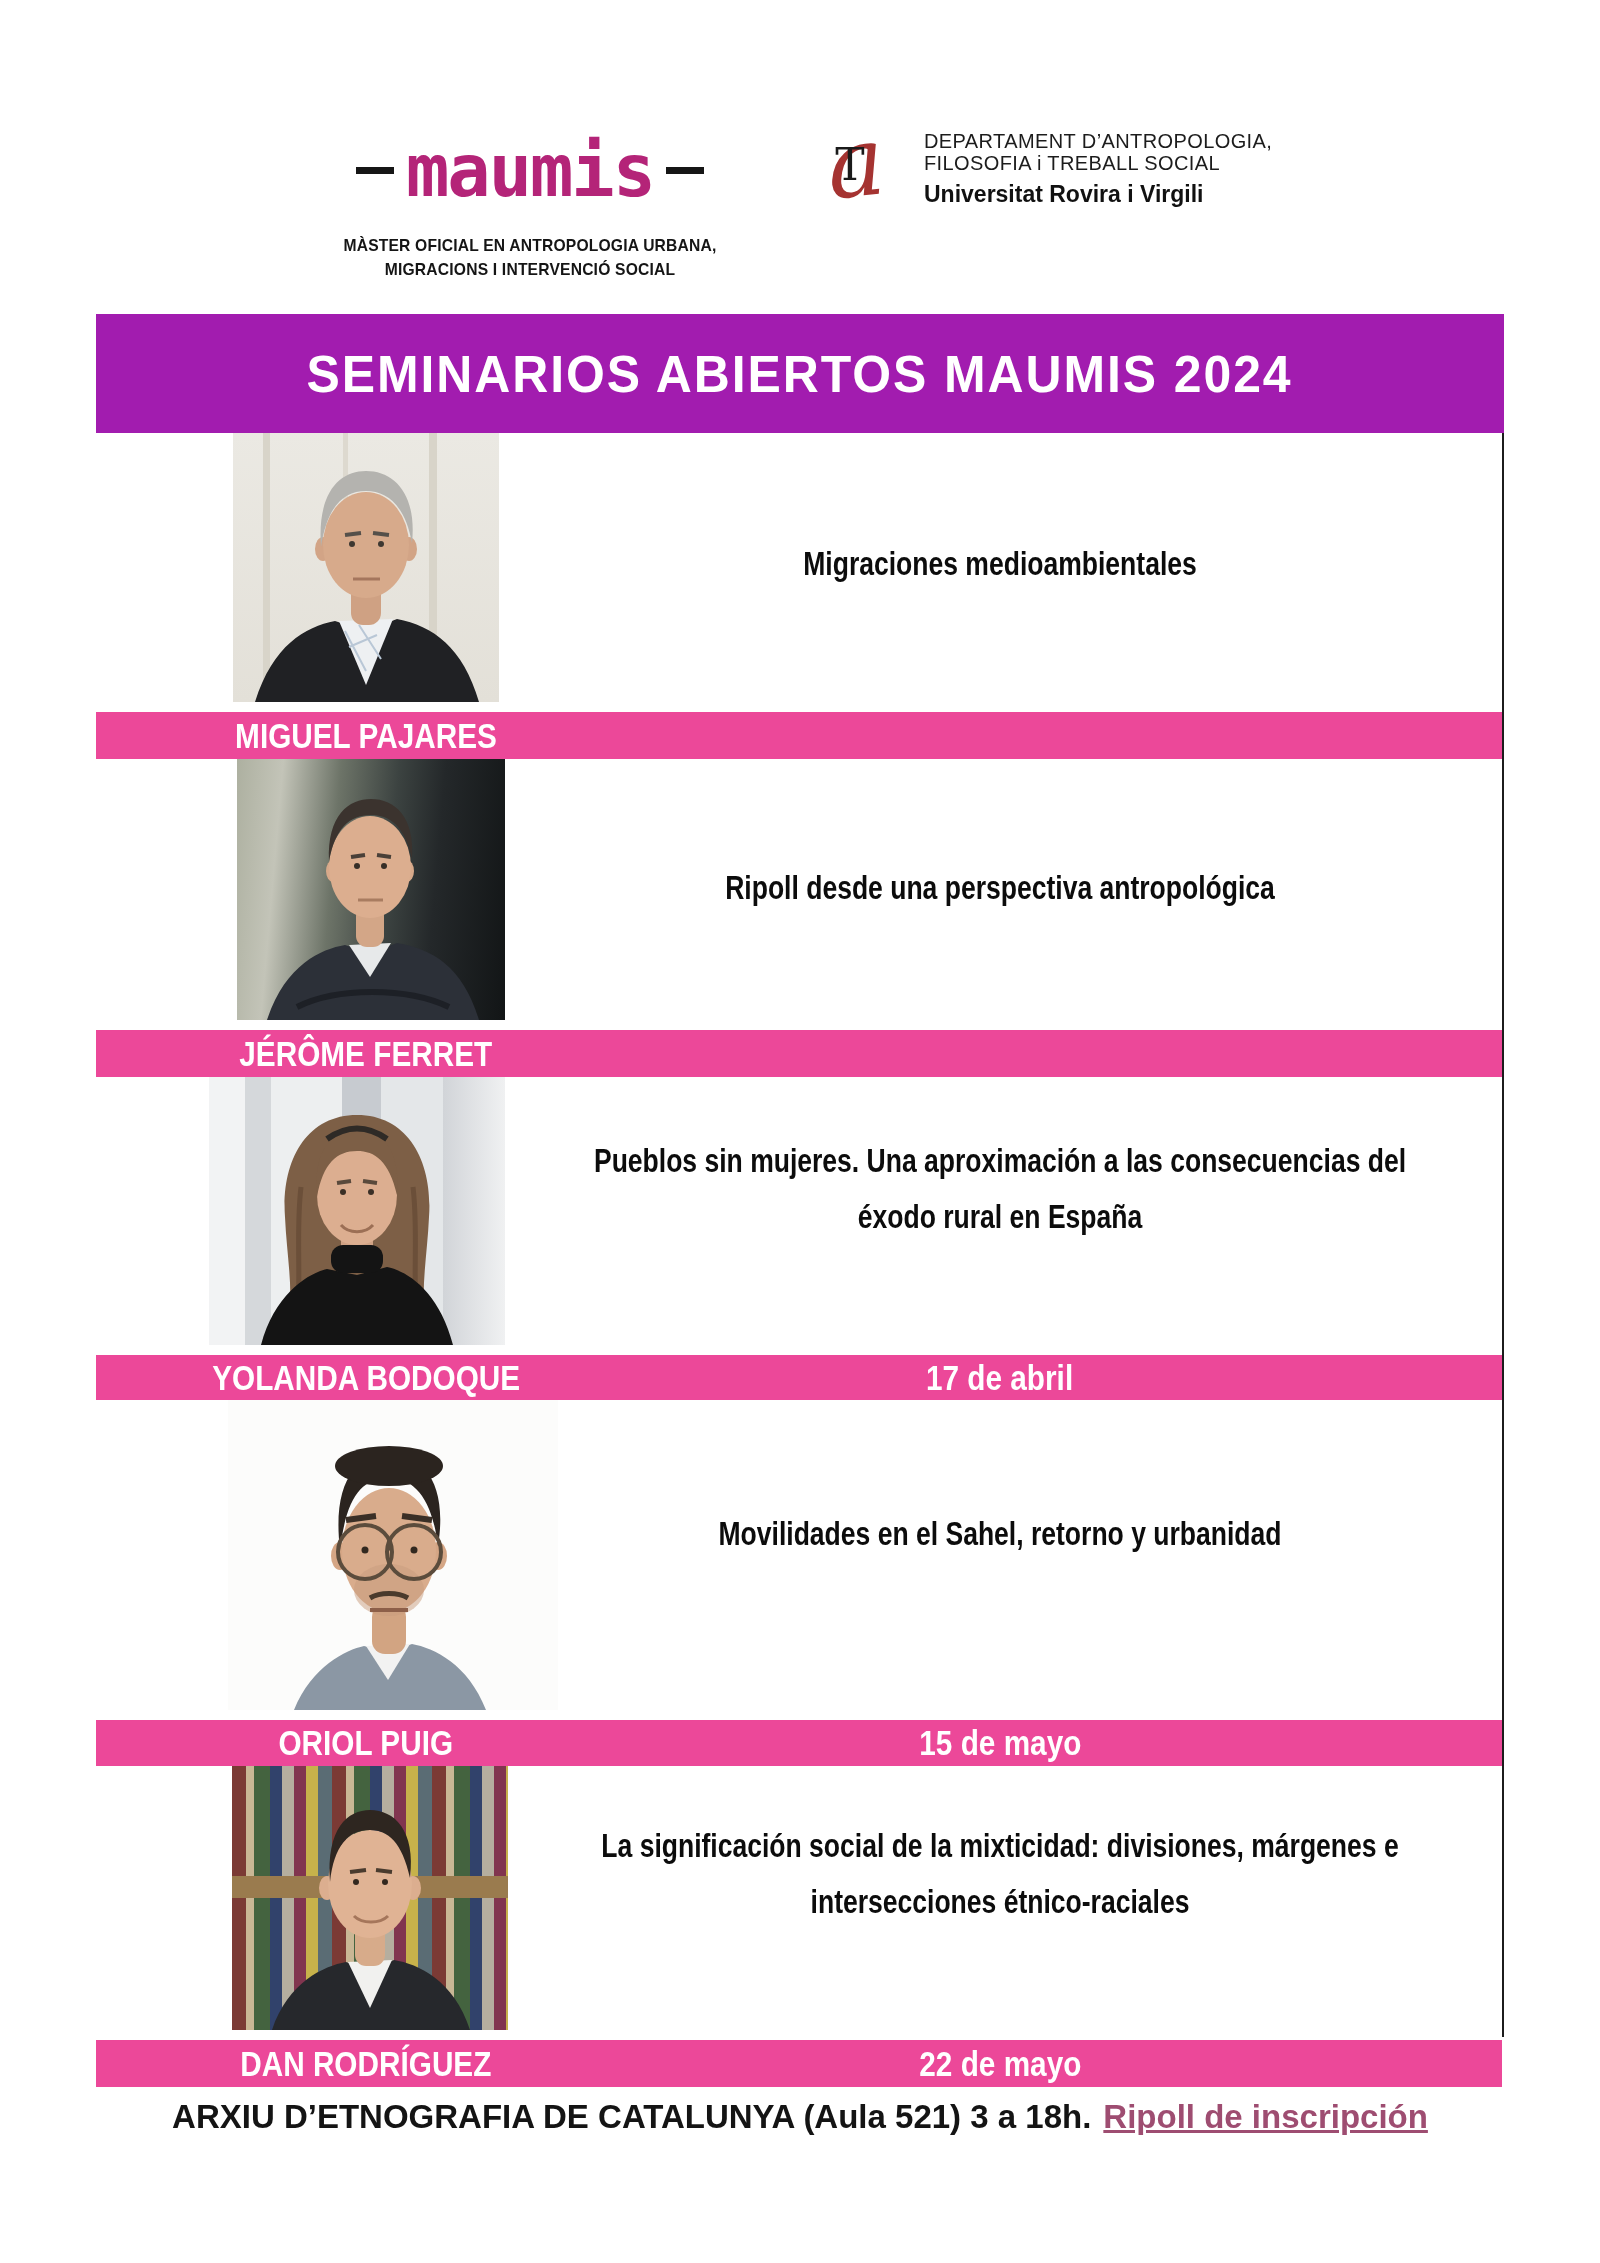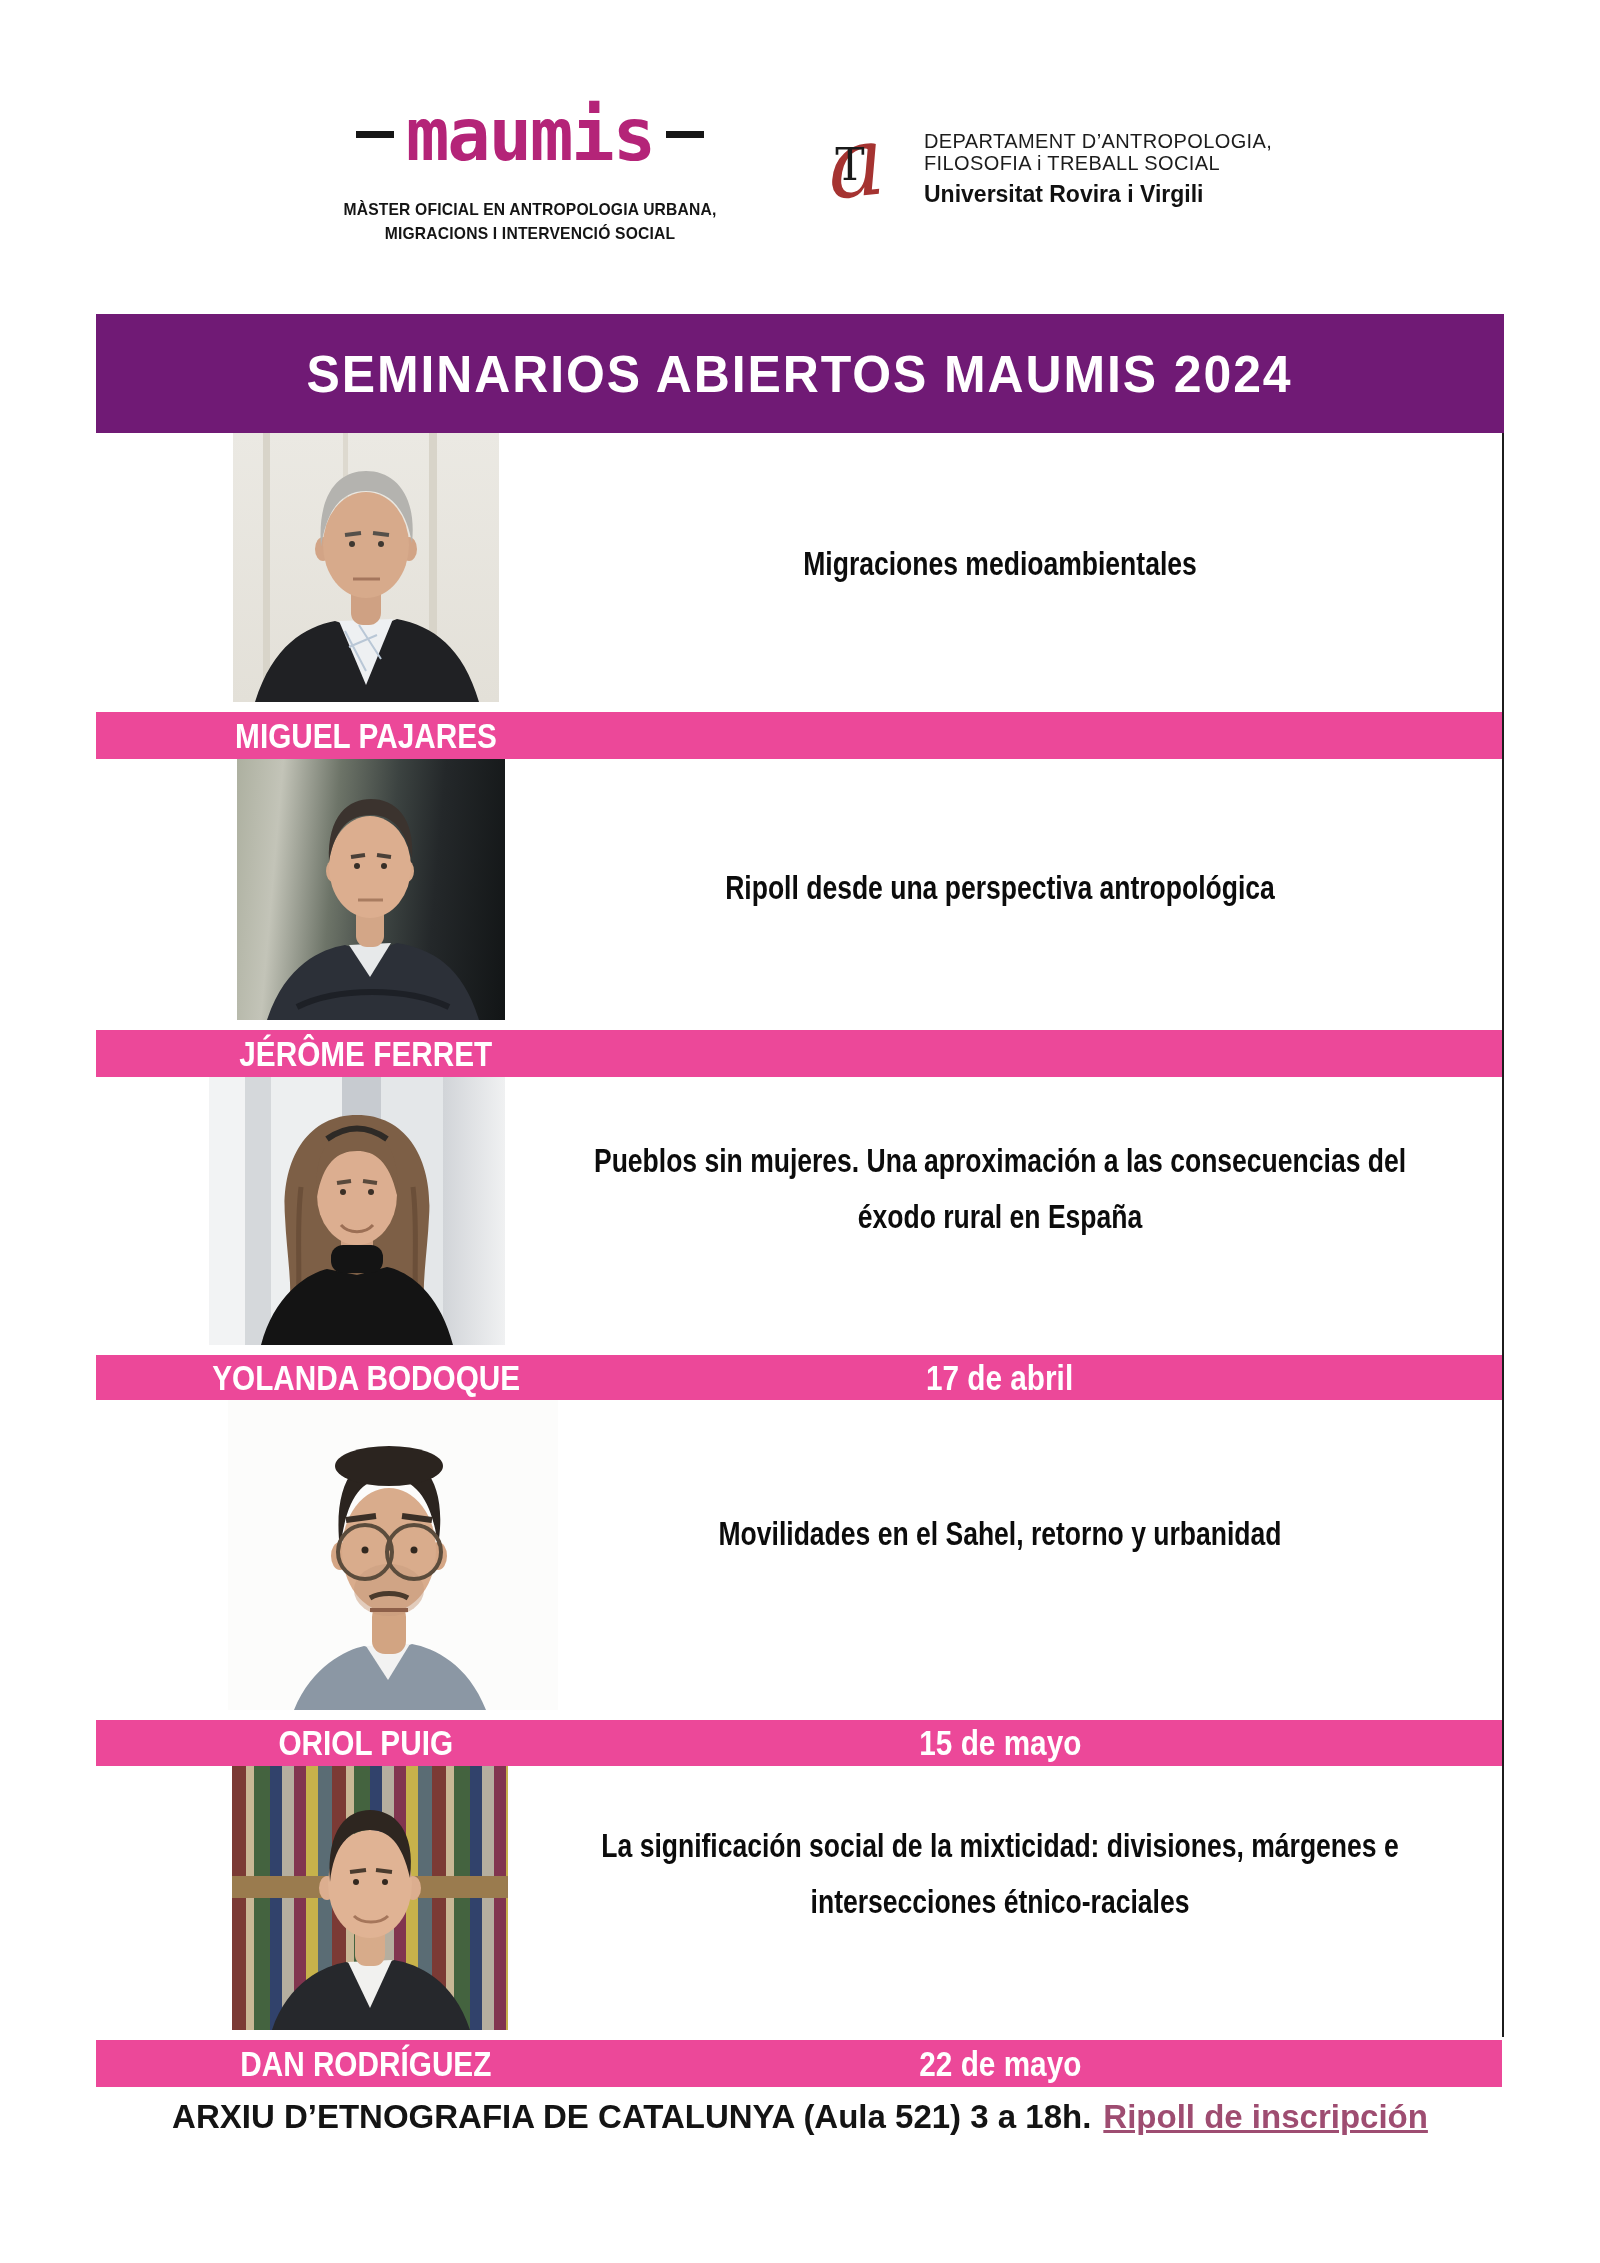--- a/index.html
+++ b/index.html
@@ -2,38 +2,38 @@
 <html><head>
 <meta charset="utf-8">
 <style>
   html,body{margin:0;padding:0;background:#ffffff;}
   .page{
     position:relative;width:1600px;height:2263px;background:#ffffff;overflow:hidden;
     font-family:"Liberation Sans", sans-serif;color:#111;
   }
   
   .maumis-block{position:absolute;left:300px;top:98px;width:460px;text-align:center;}
-  .maumis-row{display:flex;align-items:center;justify-content:center;gap:12px;}
+  .maumis-row{display:flex;align-items:center;justify-content:center;gap:12px;margin-top:36px;}
   .logo-dash{width:38px;height:7px;background:#161616;flex:0 0 auto;}
   .maumis-word{
     font-family:"DejaVu Sans Mono", monospace;font-weight:bold;font-size:72px;line-height:1;
     color:#b42478;letter-spacing:-2px;transform:scaleY(1.02);
   }
   .maumis-tagline{
     margin-top:28px;font-size:17px;font-weight:bold;line-height:1.4;color:#151515;
     letter-spacing:.2px;transform:scaleX(.92);transform-origin:center;
   }
   .urv-block{position:absolute;left:806px;top:118px;display:flex;align-items:flex-start;}
   .urv-glyph{width:100px;height:95px;flex:0 0 auto;}
   .urv-text{margin-left:18px;padding-top:12px;}
   .urv-dept{font-size:20px;line-height:1.12;color:#1c1c1c;letter-spacing:.4px;}
   .urv-uni{font-size:23px;font-weight:bold;color:#111;margin-top:6px;}
   
   .banner{
-    position:absolute;left:96px;top:314px;width:1408px;height:119px;background:#701a75;
+    position:absolute;left:96px;top:314px;width:1408px;height:119px;background:#a21caf;
     display:flex;align-items:center;justify-content:center;
   }
   .banner-title{color:#fff;font-size:52px;font-weight:bold;letter-spacing:2px;transform:scaleX(.96);}
   
   .sem-table{
     position:absolute;left:96px;top:433px;width:1408px;height:1604px;
     border-right:2px solid #1c1c1c;box-sizing:border-box;
     display:flex;flex-direction:column;
   }
   .row{position:relative;flex:0 0 auto;}

